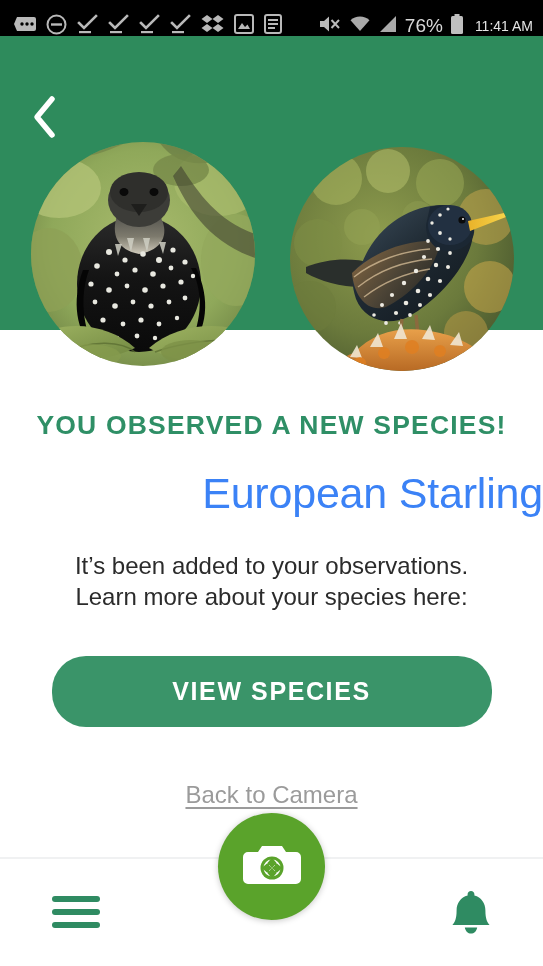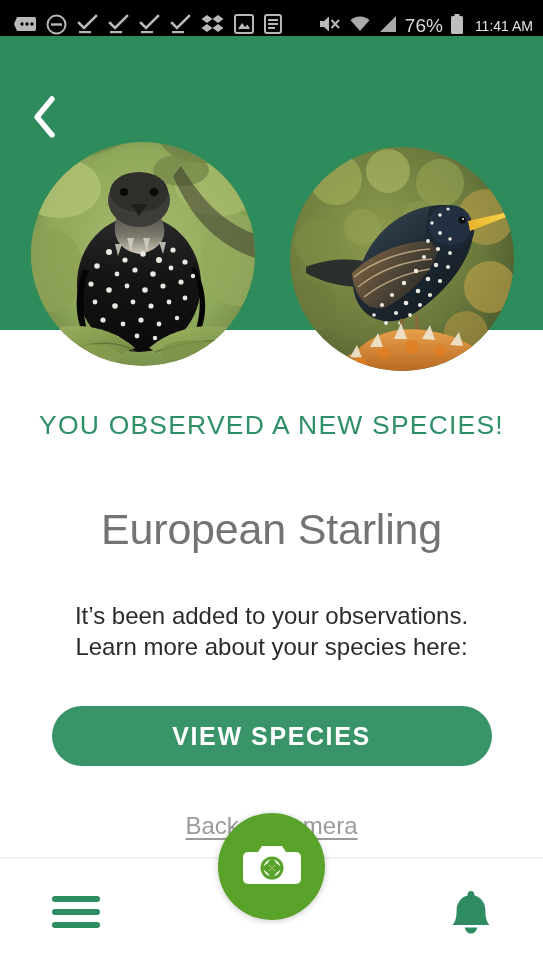--- a/index.html
+++ b/index.html
@@ -67,42 +67,43 @@
   
   .content {
     position: absolute; top: 330px; left: 0;
     width: 543px;
     text-align: center;
   }
   .eyebrow {
     margin-top: 80px;
     color: #2f8f66;
     font-size: 26.5px;
-    font-weight: normal;
+    font-weight: bold;
     letter-spacing: 1.2px;
   }
   .species-name {
-    margin-top: 64px;
-    color: #737373;
+    margin-top: 28px;
+    color: #3b82f6;
     font-size: 43px;
     font-weight: normal;
     letter-spacing: -0.2px;
+    text-align: right;
   }
   .blurb {
-    margin-top: 46px;
+    margin-top: 32px;
     color: #2b2b2b;
     font-size: 24px;
     line-height: 31px;
   }
   .blurb div { white-space: nowrap; }
 
   .cta {
     display: block;
-    margin: 44px auto 0 auto;
-    width: 440px; height: 60px;
+    margin: 44px auto 8px auto;
+    width: 440px; height: 71px;
     background: #3a9469;
     border: none;
     border-radius: 34px;
     color: #ffffff;
     font-family: "Liberation Sans", sans-serif;
     font-size: 25px;
     font-weight: bold;
     letter-spacing: 1.6px;
     cursor: pointer;
   }

